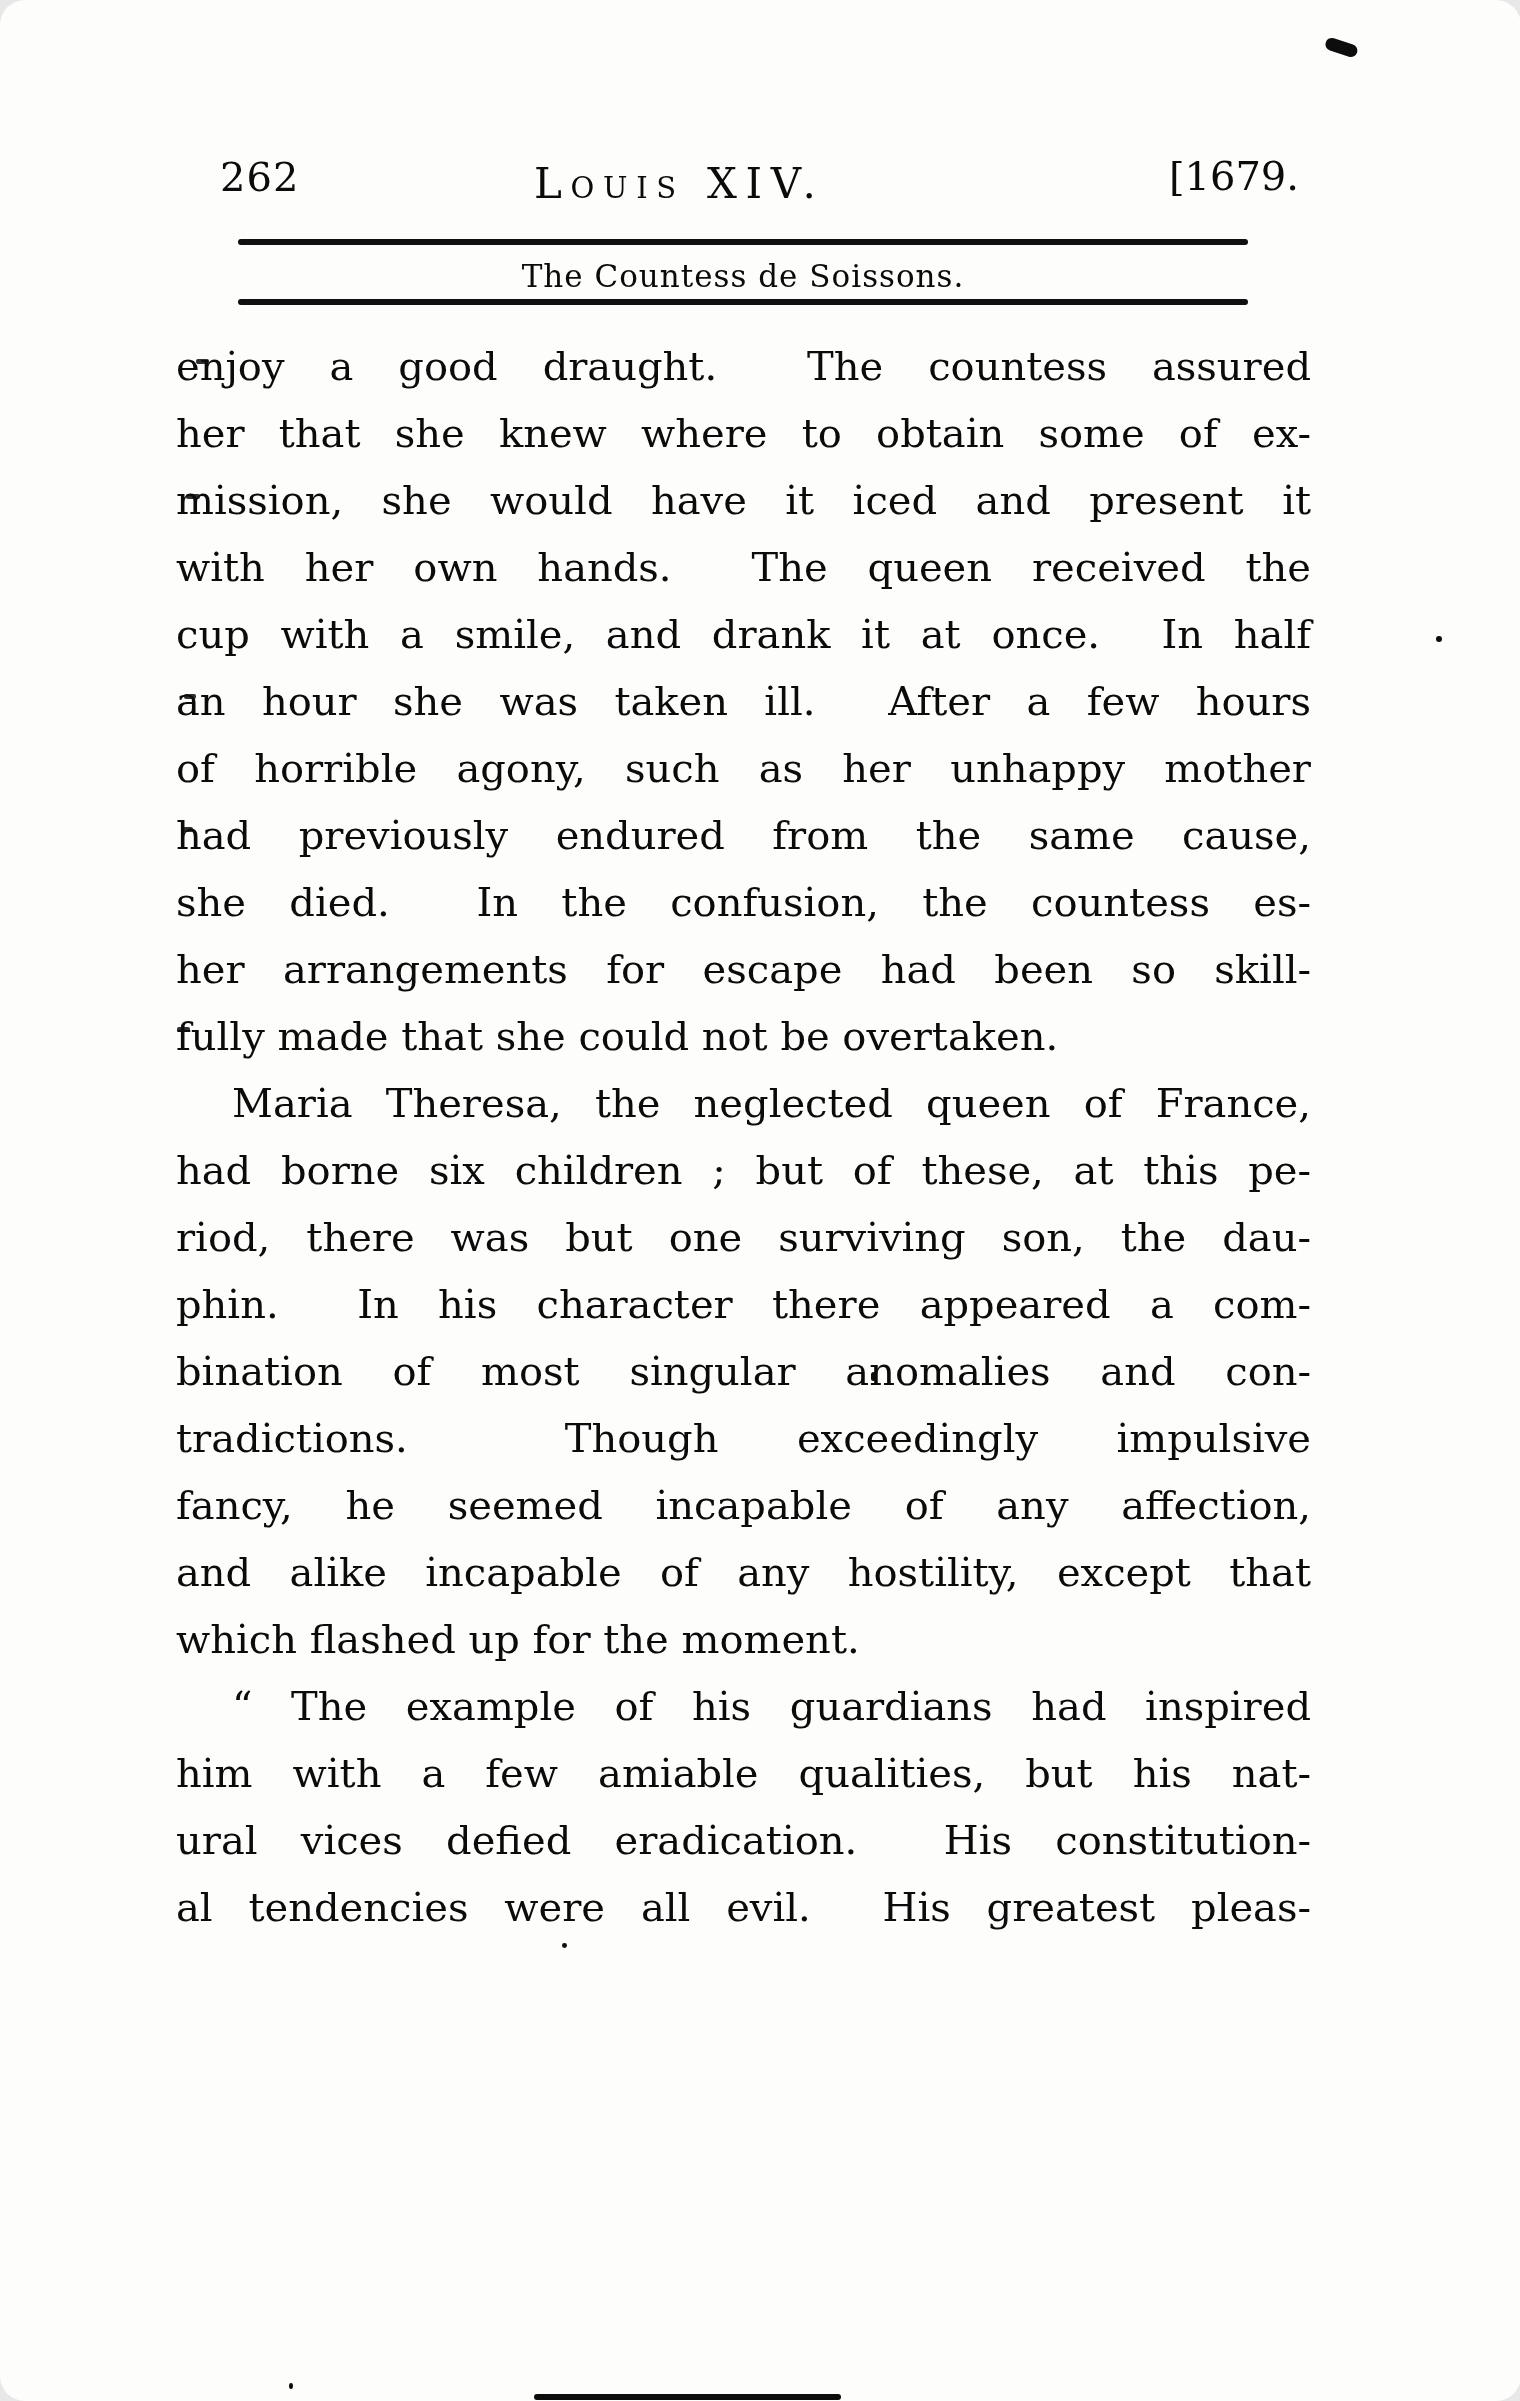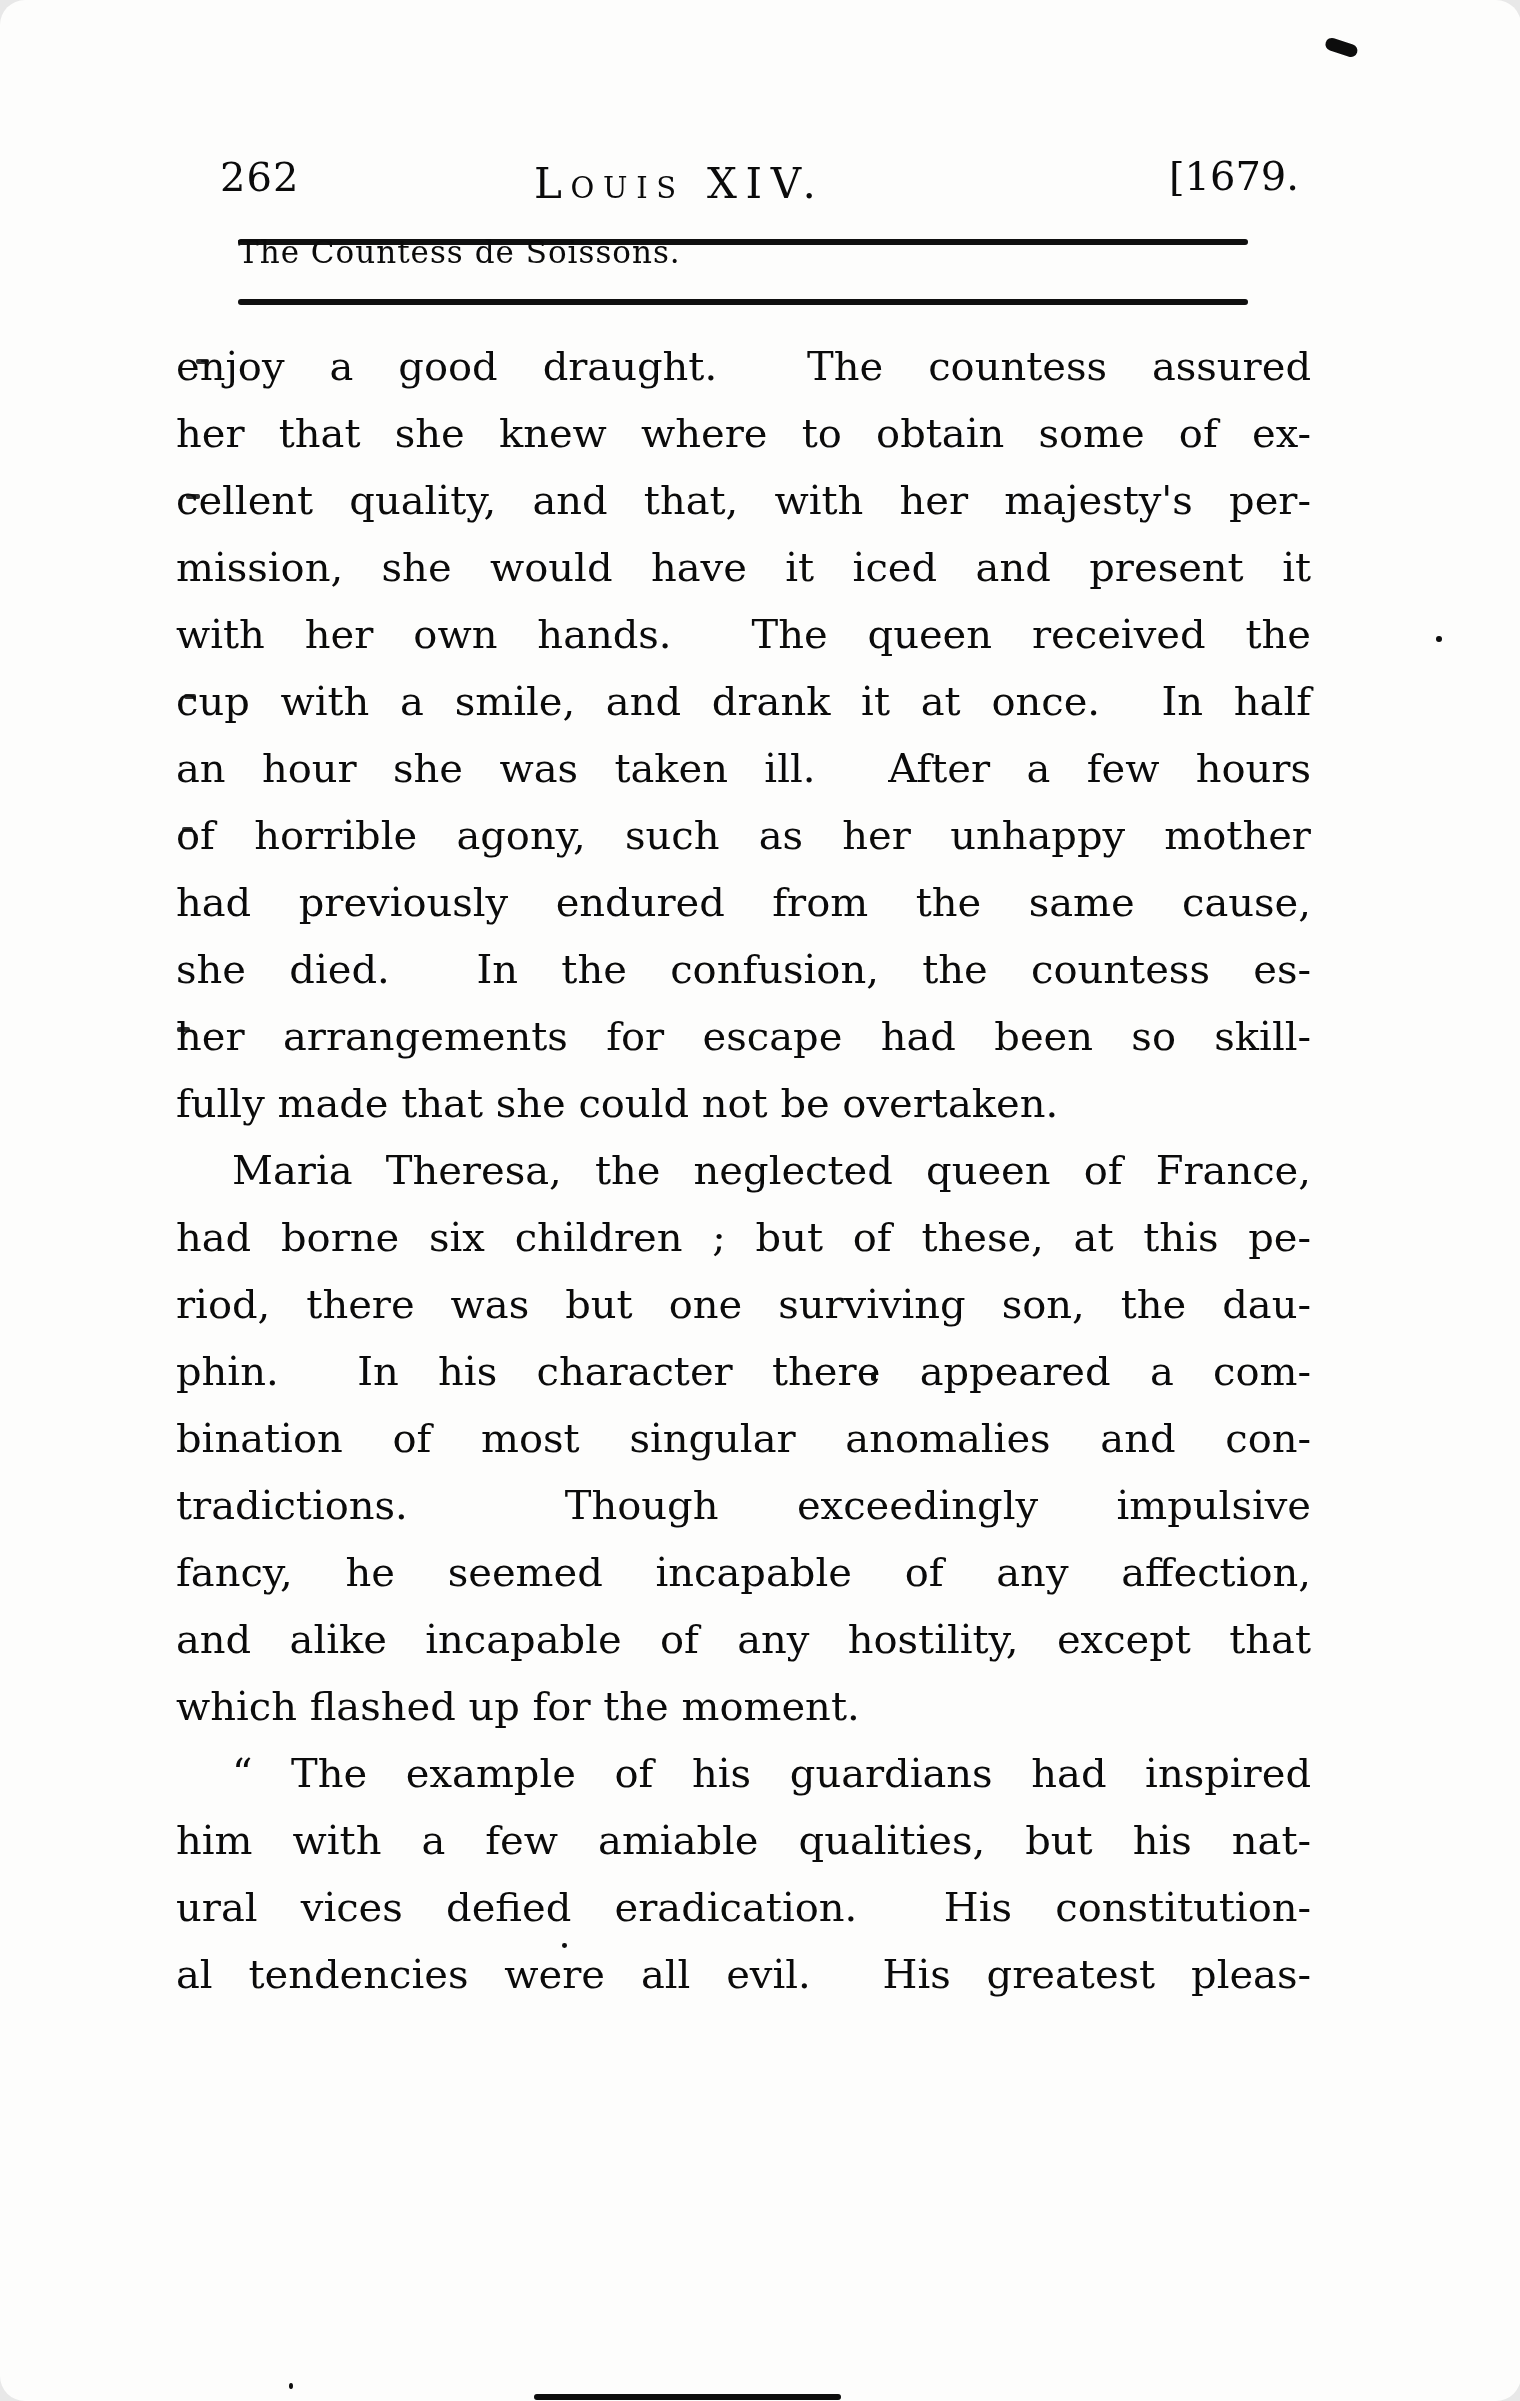--- a/index.html
+++ b/index.html
@@ -27,22 +27,22 @@
     font-size:40px;
   }
   
   .rule{
     position:absolute; left:238px; width:1010px; height:5.8px;
     background:#101010; border-radius:2.9px;
   }
   .rule-top{top:239px;}
   .rule-bottom{top:299px;}
   .section-head{
-    position:absolute; left:238px; top:234px; width:1010px;
-    font-size:31px; letter-spacing:1px;
+    position:absolute; left:238px; top:258px; width:1010px;
+    text-align:center; font-size:31px; letter-spacing:1px;
   }
   
   .body-text{
     position:absolute; left:176px; top:333px; width:1135px;
     font-size:40px; line-height:67px;
   }
   .line{
     white-space:pre;
     text-align:justify;
     text-align-last:justify;
@@ -82,21 +82,20 @@
   <span class="year-label">[1679.</span>
 
   <div class="rule rule-top"></div>
   <div class="section-head">The Countess de Soissons.</div>
   <div class="rule rule-bottom"></div>
 
   <div class="body-text">
     <div>
       <div class="line">enjoy a good draught.  The countess assured</div>
       <div class="line">her that she knew where to obtain some of ex-</div>
-      <div class="line">cellent quality, and that, with her majesty's per-</div>
       <div class="line">mission, she would have it iced and present it</div>
       <div class="line">with her own hands.  The queen received the</div>
       <div class="line">cup with a smile, and drank it at once.  In half</div>
       <div class="line">an hour she was taken ill.  After a few hours</div>
       <div class="line">of horrible agony, such as her unhappy mother</div>
       <div class="line">had previously endured from the same cause,</div>
       <div class="line">she died.  In the confusion, the countess es-</div>
       <div class="line">her arrangements for escape had been so skill-</div>
       <div class="line short">fully made that she could not be overtaken.</div>
     </div>

